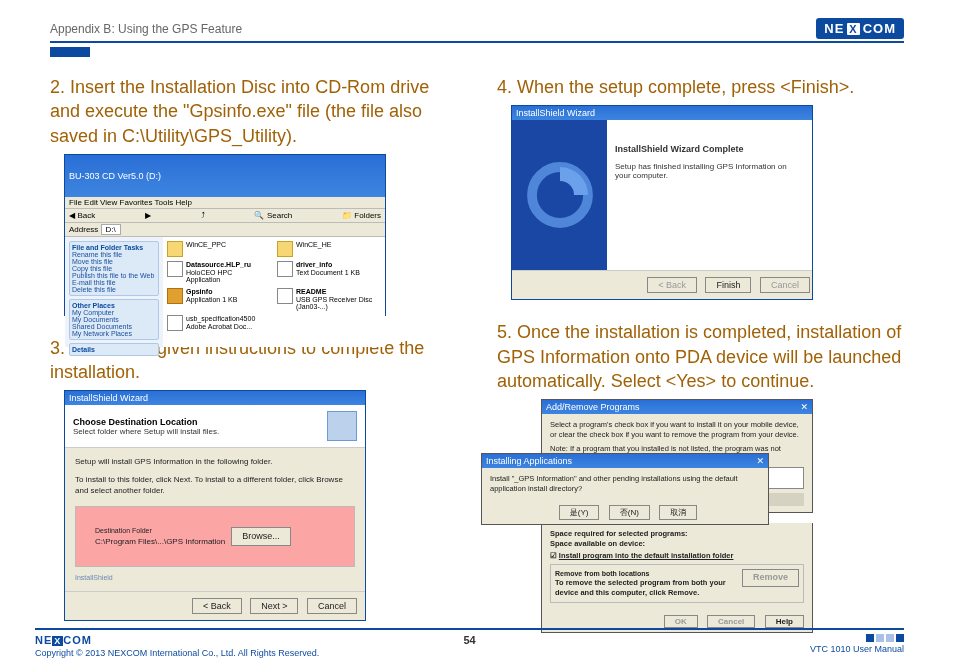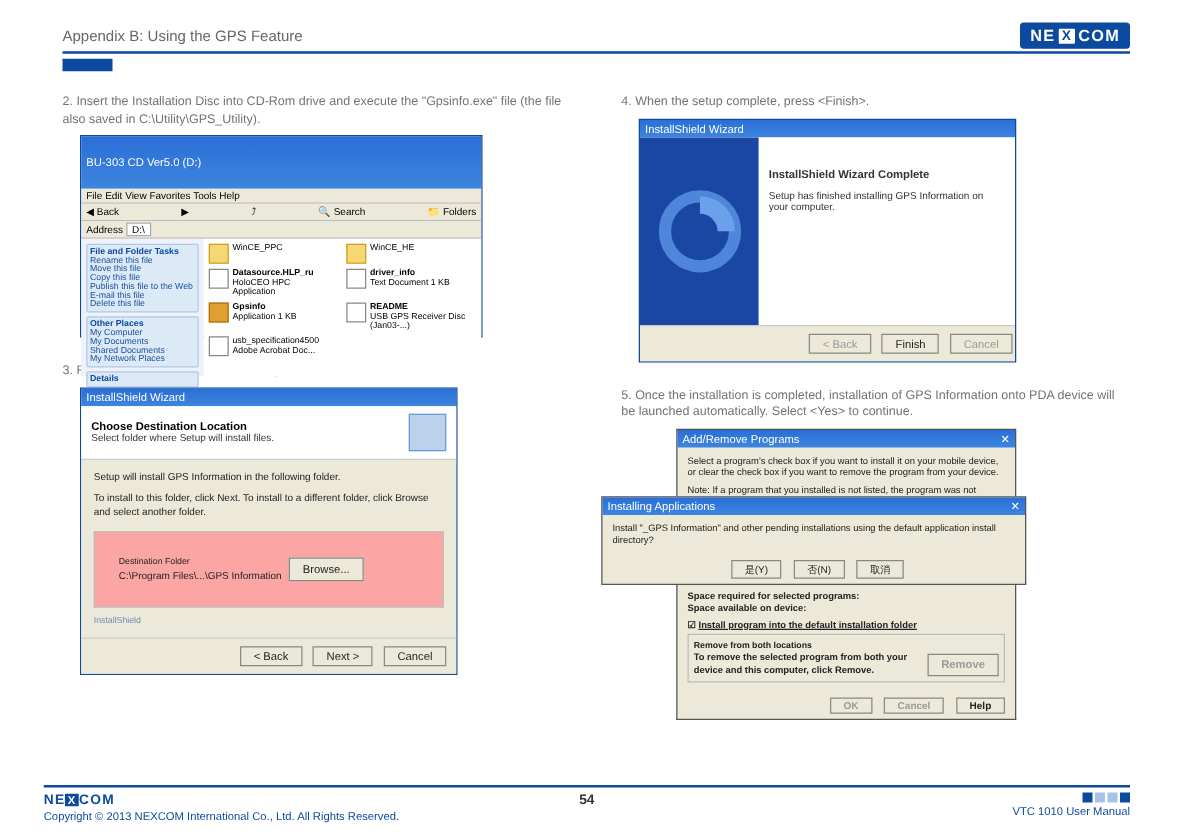--- a/index.html
+++ b/index.html
@@ -39,21 +39,21 @@
     letter-spacing: 1px;
     display: flex; align-items: center; gap: 2px;
   }
   .logo .x { background: #fff; color: #0b4a9e; padding: 0 2px; font-size: 11px; border-radius: 1px; margin: 0 1px;}
   .accent-bar { width: 40px; height: 10px; background: #0b4a9e; margin-bottom: 18px; }
   .content {
     display: flex;
     gap: 40px;
   }
   .col { flex: 1; }
-  .step { color: #737373; font-size: 10px; margin-bottom: 6px; line-height: 1.35; }
+  .step { color: #a16207; font-size: 18px; margin-bottom: 6px; line-height: 1.35; }
   .shot {
     border: 1px solid #0b4a9e;
     background: #f4f4f4;
     margin: 4px 0 20px 14px;
     position: relative;
     font-size: 9px;
     color: #000;
   }
   
   .explorer { width: 320px; height: 160px; }
@@ -94,21 +94,21 @@
   .finishwiz .btnrow { background:#ece9d8; padding:6px 2px; text-align:right; border-top:1px solid #ccc;}
   
   .arp { width: 300px; margin-left:14px; }
   .arp .dlg { background:#ece9d8; border:1px solid #555; margin-bottom:0;}
   .arp .dlg .dtitle { background: linear-gradient(#2a6fd6,#3d85e0); color:#fff; font-size:9px; padding:2px 4px; display:flex; justify-content:space-between;}
   .arp .dlg .dbody { padding:6px 8px; font-size:7.5px; color:#222; line-height:1.3;}
   .arp .dlg .listbox { background:#fff; border:1px solid #888; height:20px; margin:4px 0;}
   .arp .dlg .bbar { background:#d6d2c2; font-size:7px; padding:2px 4px;}
   .arp .dlg .btns { text-align:center; padding:4px;}
   .arp .dlg .btns .wbtn { padding:1px 10px; font-size:8px;}
-  .arp .overlay { position:relative; margin-top:-60px; margin-left:-30px; width:340px;}
+  .arp .overlay { position:relative; margin-top:-60px; margin-left:-30px; width:288px;}
   .arp .dlg2 { background:#ece9d8; border:1px solid #555;}
   
   .footer {
     position: absolute;
     bottom: 14px; left: 35px; right: 50px;
     border-top: 2px solid #0b4a9e;
     padding-top: 4px;
     display: flex;
     justify-content: space-between;
     font-size: 9px;
@@ -291,21 +291,21 @@
               <span class="wbtn">取消</span>
             </div>
           </div>
         </div>
 
         <div class="dlg" style="width:270px;margin-left:30px;margin-top:-2px;border-top:none;font-weight:bold;">
           <div class="dbody">
             <div>Space required for selected programs:</div>
             <div>Space available on device:</div>
             <div style="margin:3px 0"><span>☑</span> <u>Install program into the default installation folder</u></div>
-            <div style="border:1px solid #bbb;padding:4px;margin-top:2px;display:flex;justify-content:space-between;align-items:flex-end;">
+            <div style="border:1px solid #bbb;padding:4px;margin-top:2px;display:flex;justify-content:space-between;align-items:flex-start;">
               <div>
                 <div style="font-size:7px">Remove from both locations</div>
                 <div>To remove the selected program from both your device and this computer, click Remove.</div>
               </div>
               <span class="wbtn dis">Remove</span>
             </div>
           </div>
           <div class="btns" style="text-align:right;padding-right:8px;">
             <span class="wbtn dis">OK</span>
             <span class="wbtn dis">Cancel</span>

